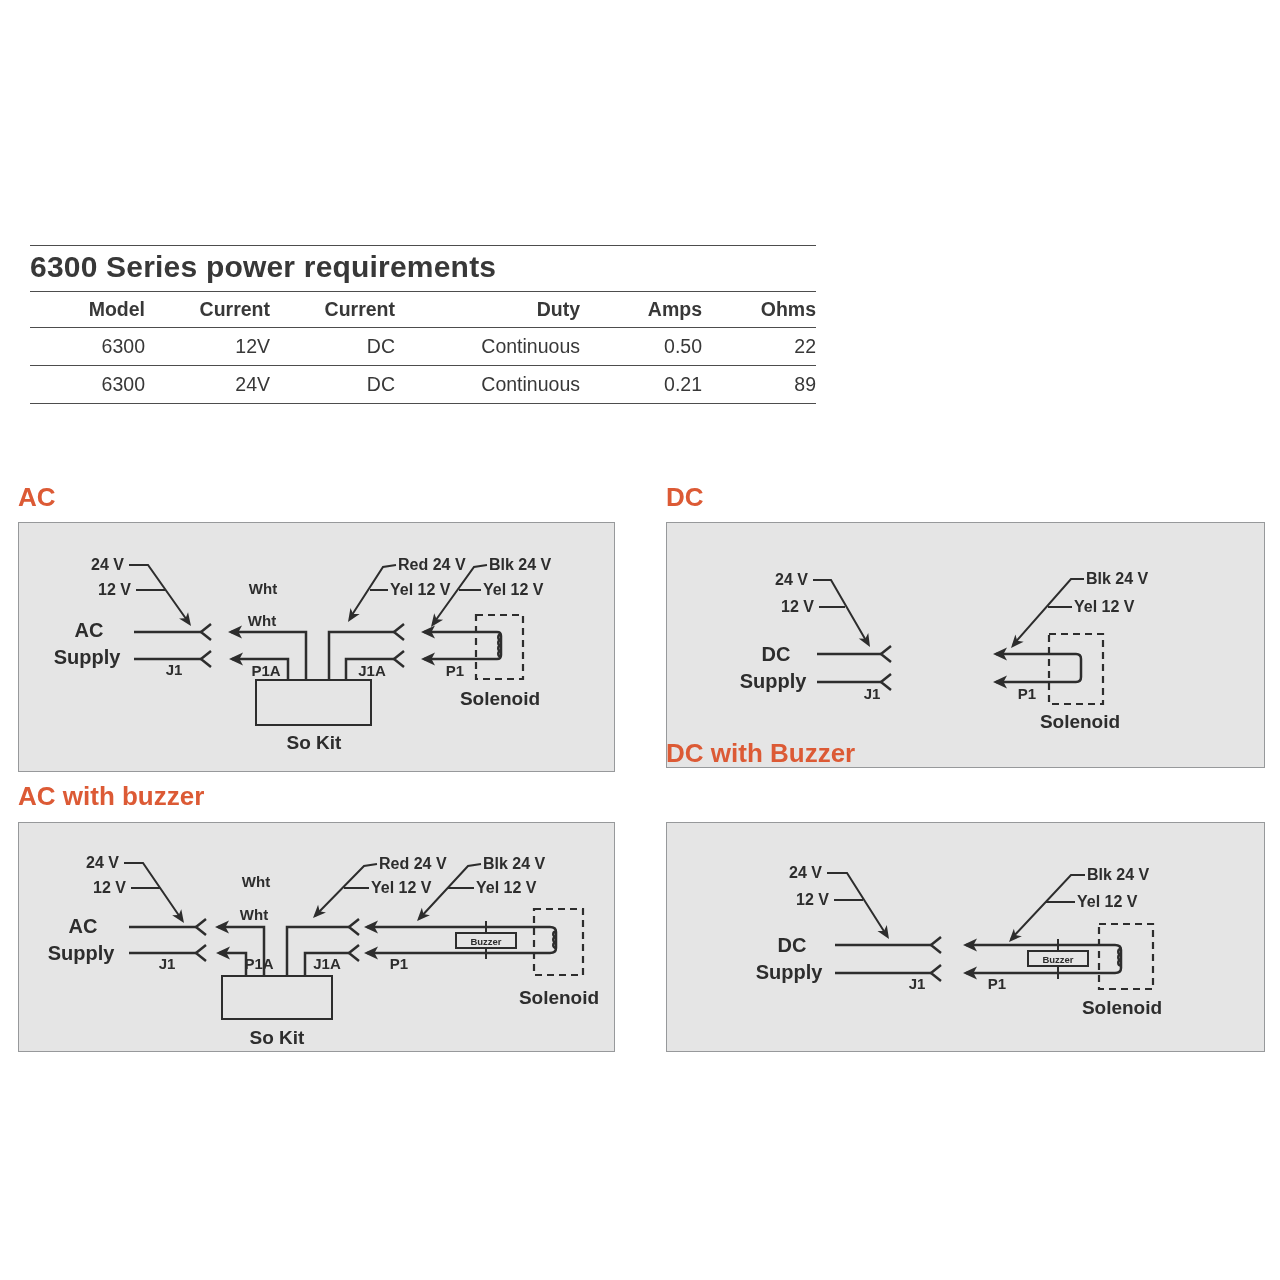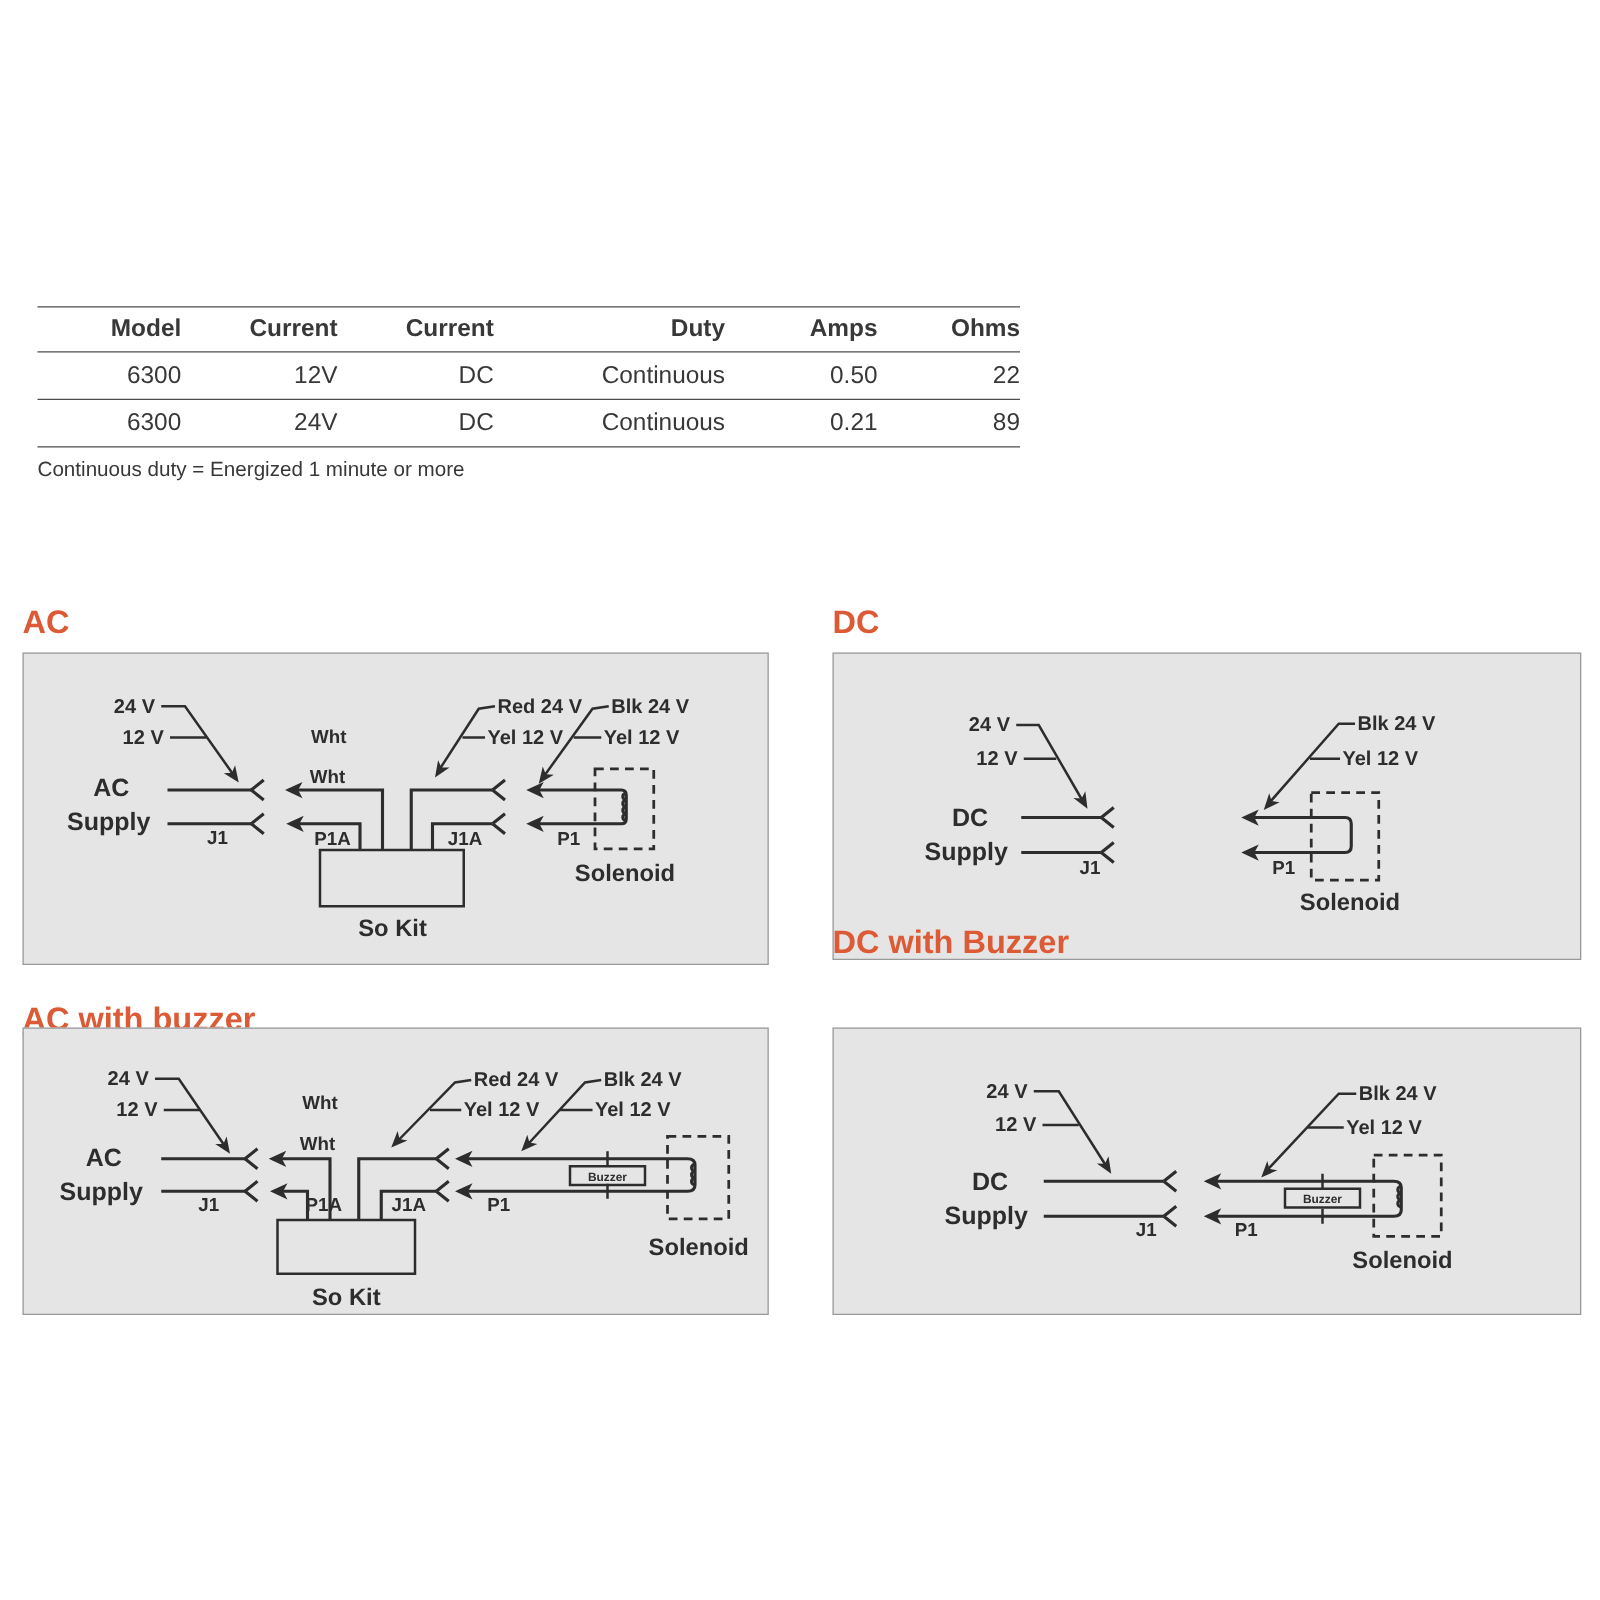--- a/index.html
+++ b/index.html
@@ -39,20 +39,21 @@
 
 <svg style="position:absolute;width:0;height:0" aria-hidden="true">
   <defs>
     <path id="fork" d="M0,0 L10,-8 M0,0 L10,8" class="wire"></path>
     <path id="arrL" d="M0,0 L14,-6.5 L10.5,0 L14,6.5 Z" class="ah"></path>
     <path id="lead" d="M0,0 L-13,-5.5 L-9.5,0 L-13,5.5 Z" class="ah"></path>
   </defs>
 </svg>
 
 <div class="spec-table">
+  <div class="spec-title">6300 Series power requirements</div>
   <div class="trow head">
     <div>Model</div>
     <div>Current</div>
     <div>Current</div>
     <div>Duty</div>
     <div>Amps</div>
     <div>Ohms</div>
   </div>
   <div class="trow">
     <div>6300</div>
@@ -63,21 +64,20 @@
     <div>22</div>
   </div>
   <div class="trow">
     <div>6300</div>
     <div>24V</div>
     <div>DC</div>
     <div>Continuous</div>
     <div>0.21</div>
     <div>89</div>
   </div>
-  <div class="tnote">Continuous duty = Energized 1 minute or more</div>
 </div>
 
 <div class="d-head" style="left:18px; top:482px;">AC</div>
 <div class="d-box" style="left:18px; top:522px; width:595px; height:248px;">
 <svg width="595" height="248" viewBox="0 0 595 248">
   <g>
     <text x="105" y="47" text-anchor="end" class="lbl">24 V</text>
     <text x="112" y="72" text-anchor="end" class="lbl">12 V</text>
     <text x="70" y="114" text-anchor="middle" class="big">AC</text>
     <text x="68" y="141" text-anchor="middle" class="big">Supply</text>
@@ -152,21 +152,21 @@
     <use href="#arrL" transform="translate(326,131)"></use>
     <use href="#arrL" transform="translate(326,159)"></use>
     <path class="wire" d="M329,131 H409 Q414,131 414,136 V154 Q414,159 409,159 H329"></path>
     <rect x="382" y="111" width="54" height="70" class="dash"></rect>
     <text x="360" y="176" text-anchor="middle" class="sm">P1</text>
     <text x="413" y="205" text-anchor="middle" class="mid">Solenoid</text>
   </g>
 </svg>
 </div>
 
-<div class="d-head" style="left:18px; top:800px;text-decoration:underline;">AC with buzzer</div>
+<div class="d-head" style="left:18px; top:781px;">AC with buzzer</div>
 <div class="d-box" style="left:18px; top:822px; width:595px; height:228px;">
 <svg width="595" height="228" viewBox="0 0 595 228">
   <g>
     <text x="100" y="45" text-anchor="end" class="lbl">24 V</text>
     <text x="107" y="70" text-anchor="end" class="lbl">12 V</text>
     <path class="thin" d="M105,40 H124 L163,97"></path>
     <use href="#lead" transform="translate(165,100) rotate(56)"></use>
     <path class="thin" d="M112,65 H141"></path>
     <text x="64" y="110" text-anchor="middle" class="big">AC</text>
     <text x="62" y="137" text-anchor="middle" class="big">Supply</text>

